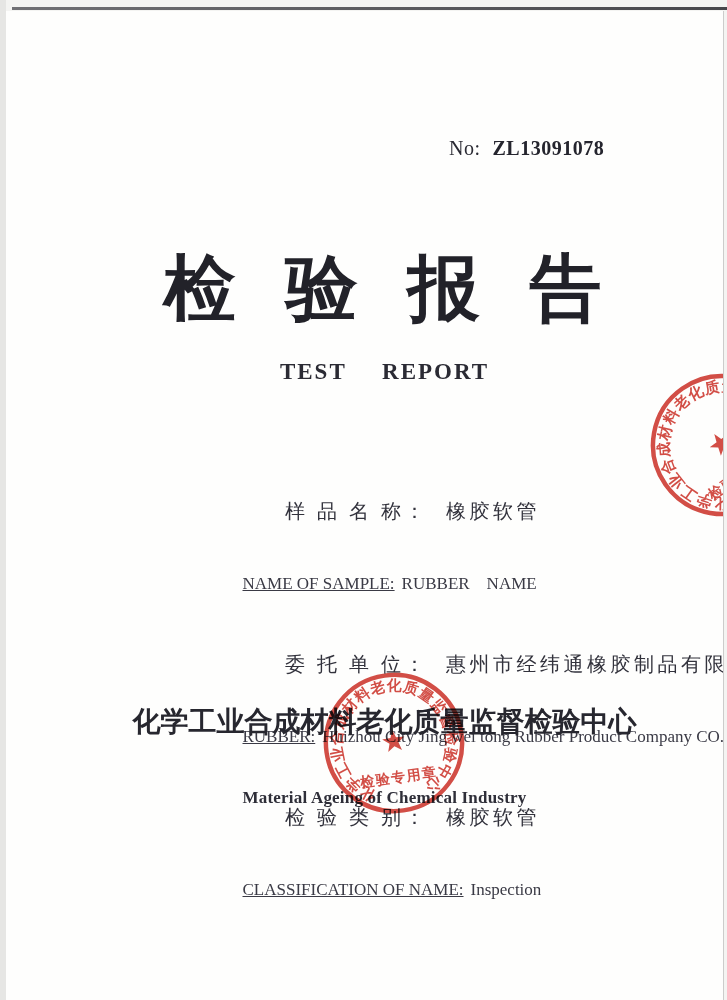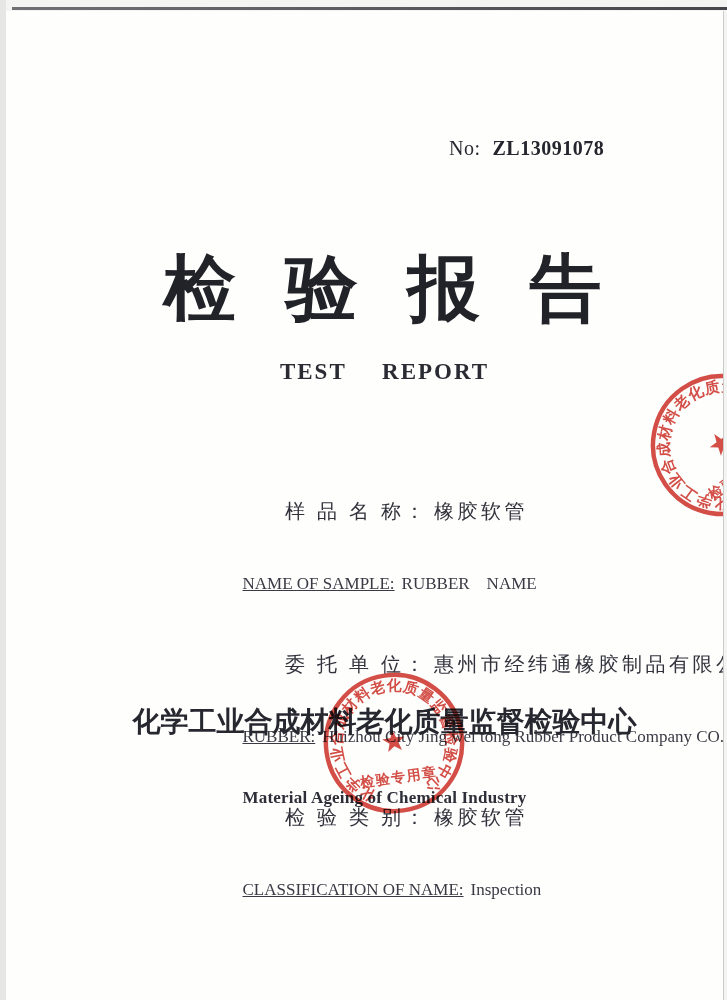--- a/index.html
+++ b/index.html
@@ -21,21 +21,21 @@
   .no-value { font-weight:bold; margin-left:12px; color:#25252e; }
 
   .title-cn { top:238px; font-size:72px; line-height:80px; font-weight:600;
               letter-spacing:50px; padding-left:46px; color:#222229; }
   .title-en { top:329px; font-size:23px; font-weight:bold; letter-spacing:2px;
               word-spacing:28px; color:#2b2b34;margin-top:19px; }
 
   .fields { position:absolute; left:194px; top:463px; }
   .field-row { margin-bottom:12px; }
   .cn-line { font-size:20px; letter-spacing:3.5px; line-height:25px; color:#32323c; white-space:pre; }
-  .cn-value { margin-left:6px; }
+  .cn-value { margin-left:18px; }
   .en-line { font-size:17px; line-height:21px; margin-top:3px; color:#3a3a45; white-space:pre; }
   .en-label { margin-right:7px;text-decoration:underline; }
 
   .issuer-cn  { top:692px; font-size:28px; font-weight:bold; color:#27272f; letter-spacing:0; }
   .issuer-en1 { top:732px; font-size:17px; font-weight:bold; color:#2e2e38; letter-spacing:.2px; }
   .issuer-en2 { top:751px; font-size:17px; font-weight:bold; color:#2e2e38; letter-spacing:.2px;margin-top:26px; }
 
   .stamp { position:absolute; mix-blend-mode:multiply; opacity:.88; }
   .stamp-bottom { left:314px; top:658px; width:148px; height:148px; transform:rotate(-8deg); }
   .stamp-right  { left:641px; top:359px; width:150px; height:150px; transform:rotate(-35deg); }

